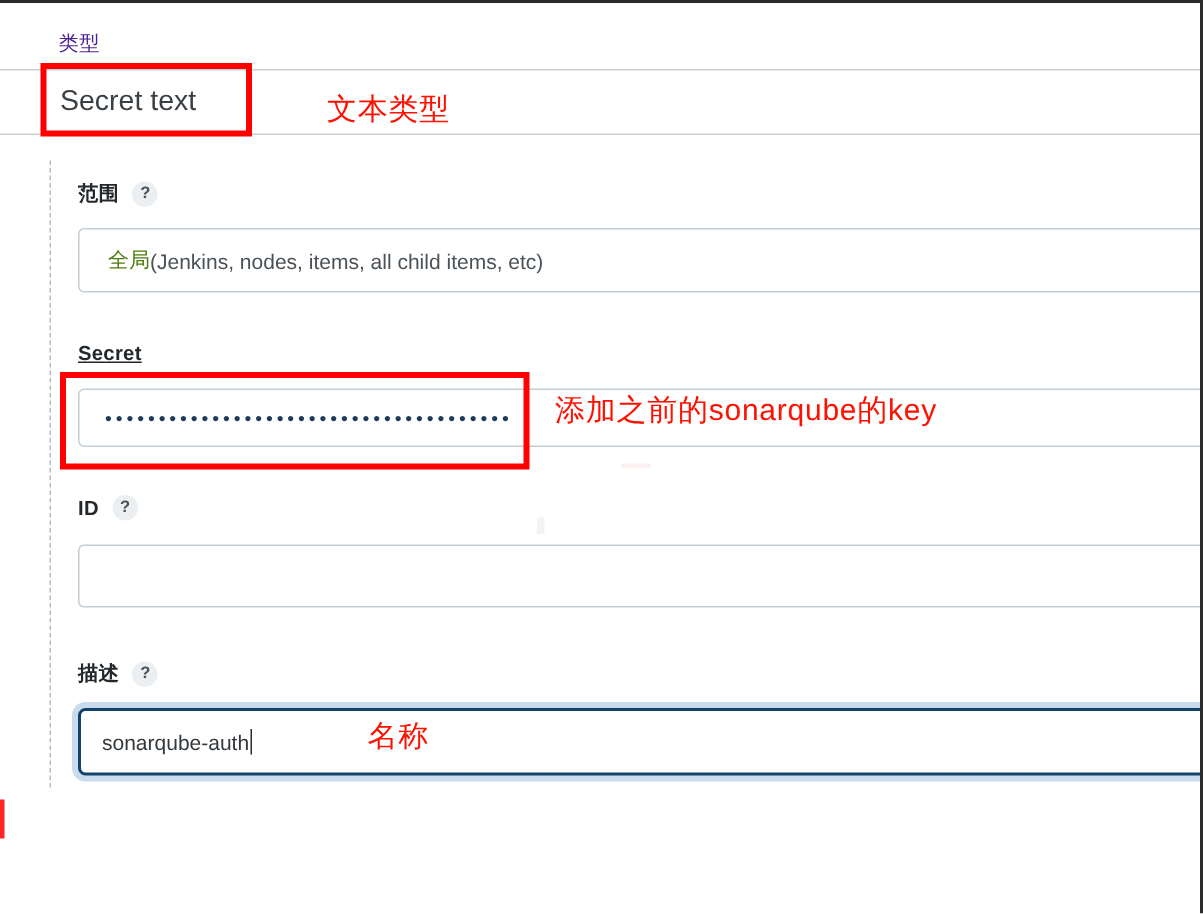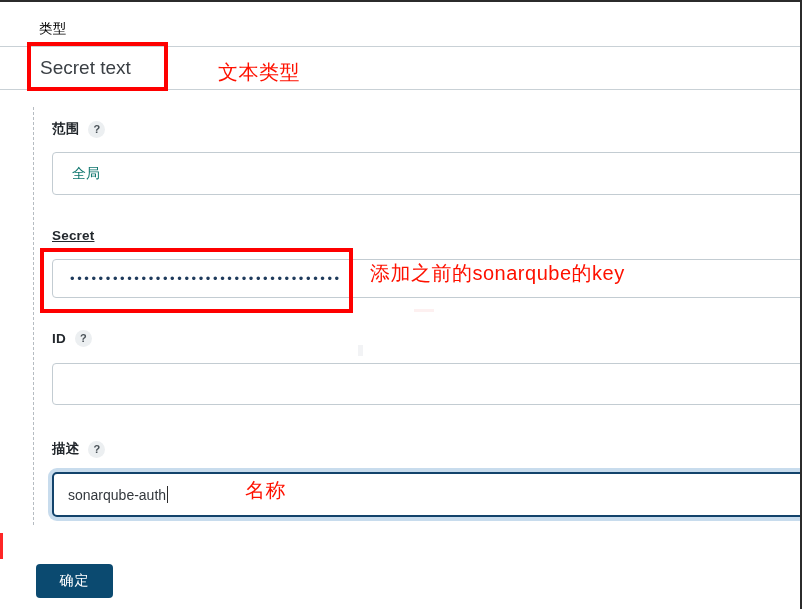--- a/index.html
+++ b/index.html
@@ -20,21 +20,21 @@
     border-right: 2px solid #2b2b2b;
     overflow: hidden;
   }
 
   
   .type-label {
     position: absolute;
     left: 39px;
     top: 18px;
     font-size: 13.5px;
-    color: #000000;
+    color: #4c1d95;
     font-weight: 400;
     letter-spacing: 0.3px;
   }
 
   .type-select {
     position: absolute;
     left: 0px;
     top: 44px;
     width: 820px;
     height: 44px;
@@ -99,21 +99,21 @@
     padding-left: 19px;
     font-size: 14px;
     color: #33383d;
   }
 
   
   #scope-label { left: 52px; top: 118px; }
   #scope-input {
     left: 52px; top: 150px; width: 780px; height: 43px;
   }
-  #scope-input .val-cn { color: #0f766e; }
+  #scope-input .val-cn { color: #4d7c0f; }
   #scope-input .val-en { color: #4b5257; }
 
   
   #secret-label { left: 52px; top: 226px; text-decoration: underline; }
   #secret-input {
     left: 52px; top: 257px; width: 780px; height: 39px;
     padding-left: 17px;
   }
   .dots {
     font-size: 13px;
@@ -229,20 +229,21 @@
   </div>
 
   <div class="dashed-rail"></div>
 
   <div class="field-label cn" id="scope-label">
     <span>范围</span>
     <span class="help-badge">?</span>
   </div>
   <div class="text-input" id="scope-input">
     <span class="val-cn">全局</span>
+      <span class="val-en"> (Jenkins, nodes, items, all child items, etc)</span>
   </div>
 
   <div class="field-label" id="secret-label">
     <span>Secret</span>
   </div>
   <div class="text-input" id="secret-input">
     <span class="dots">••••••••••••••••••••••••••••••••••••••</span>
   </div>
 
   <div class="field-label" id="id-label">
@@ -255,21 +256,20 @@
 
   <div class="field-label cn" id="desc-label">
     <span>描述</span>
     <span class="help-badge">?</span>
   </div>
   <div class="text-input" id="desc-input">
     <span>sonarqube-auth</span>
       <span class="caret"></span>
   </div>
 
-  <button class="submit-btn">确定</button>
 
   <div class="anno-box" id="anno-box-type"></div>
   <div class="anno-box" id="anno-box-secret"></div>
 
   <div class="anno-text" id="anno-text-type">文本类型</div>
   <div class="anno-text" id="anno-text-secret">添加之前的sonarqube的key</div>
   <div class="anno-text" id="anno-text-name">名称</div>
 
   <div class="stray-mark"></div>
   <div class="ghost" id="ghost-1"></div>

